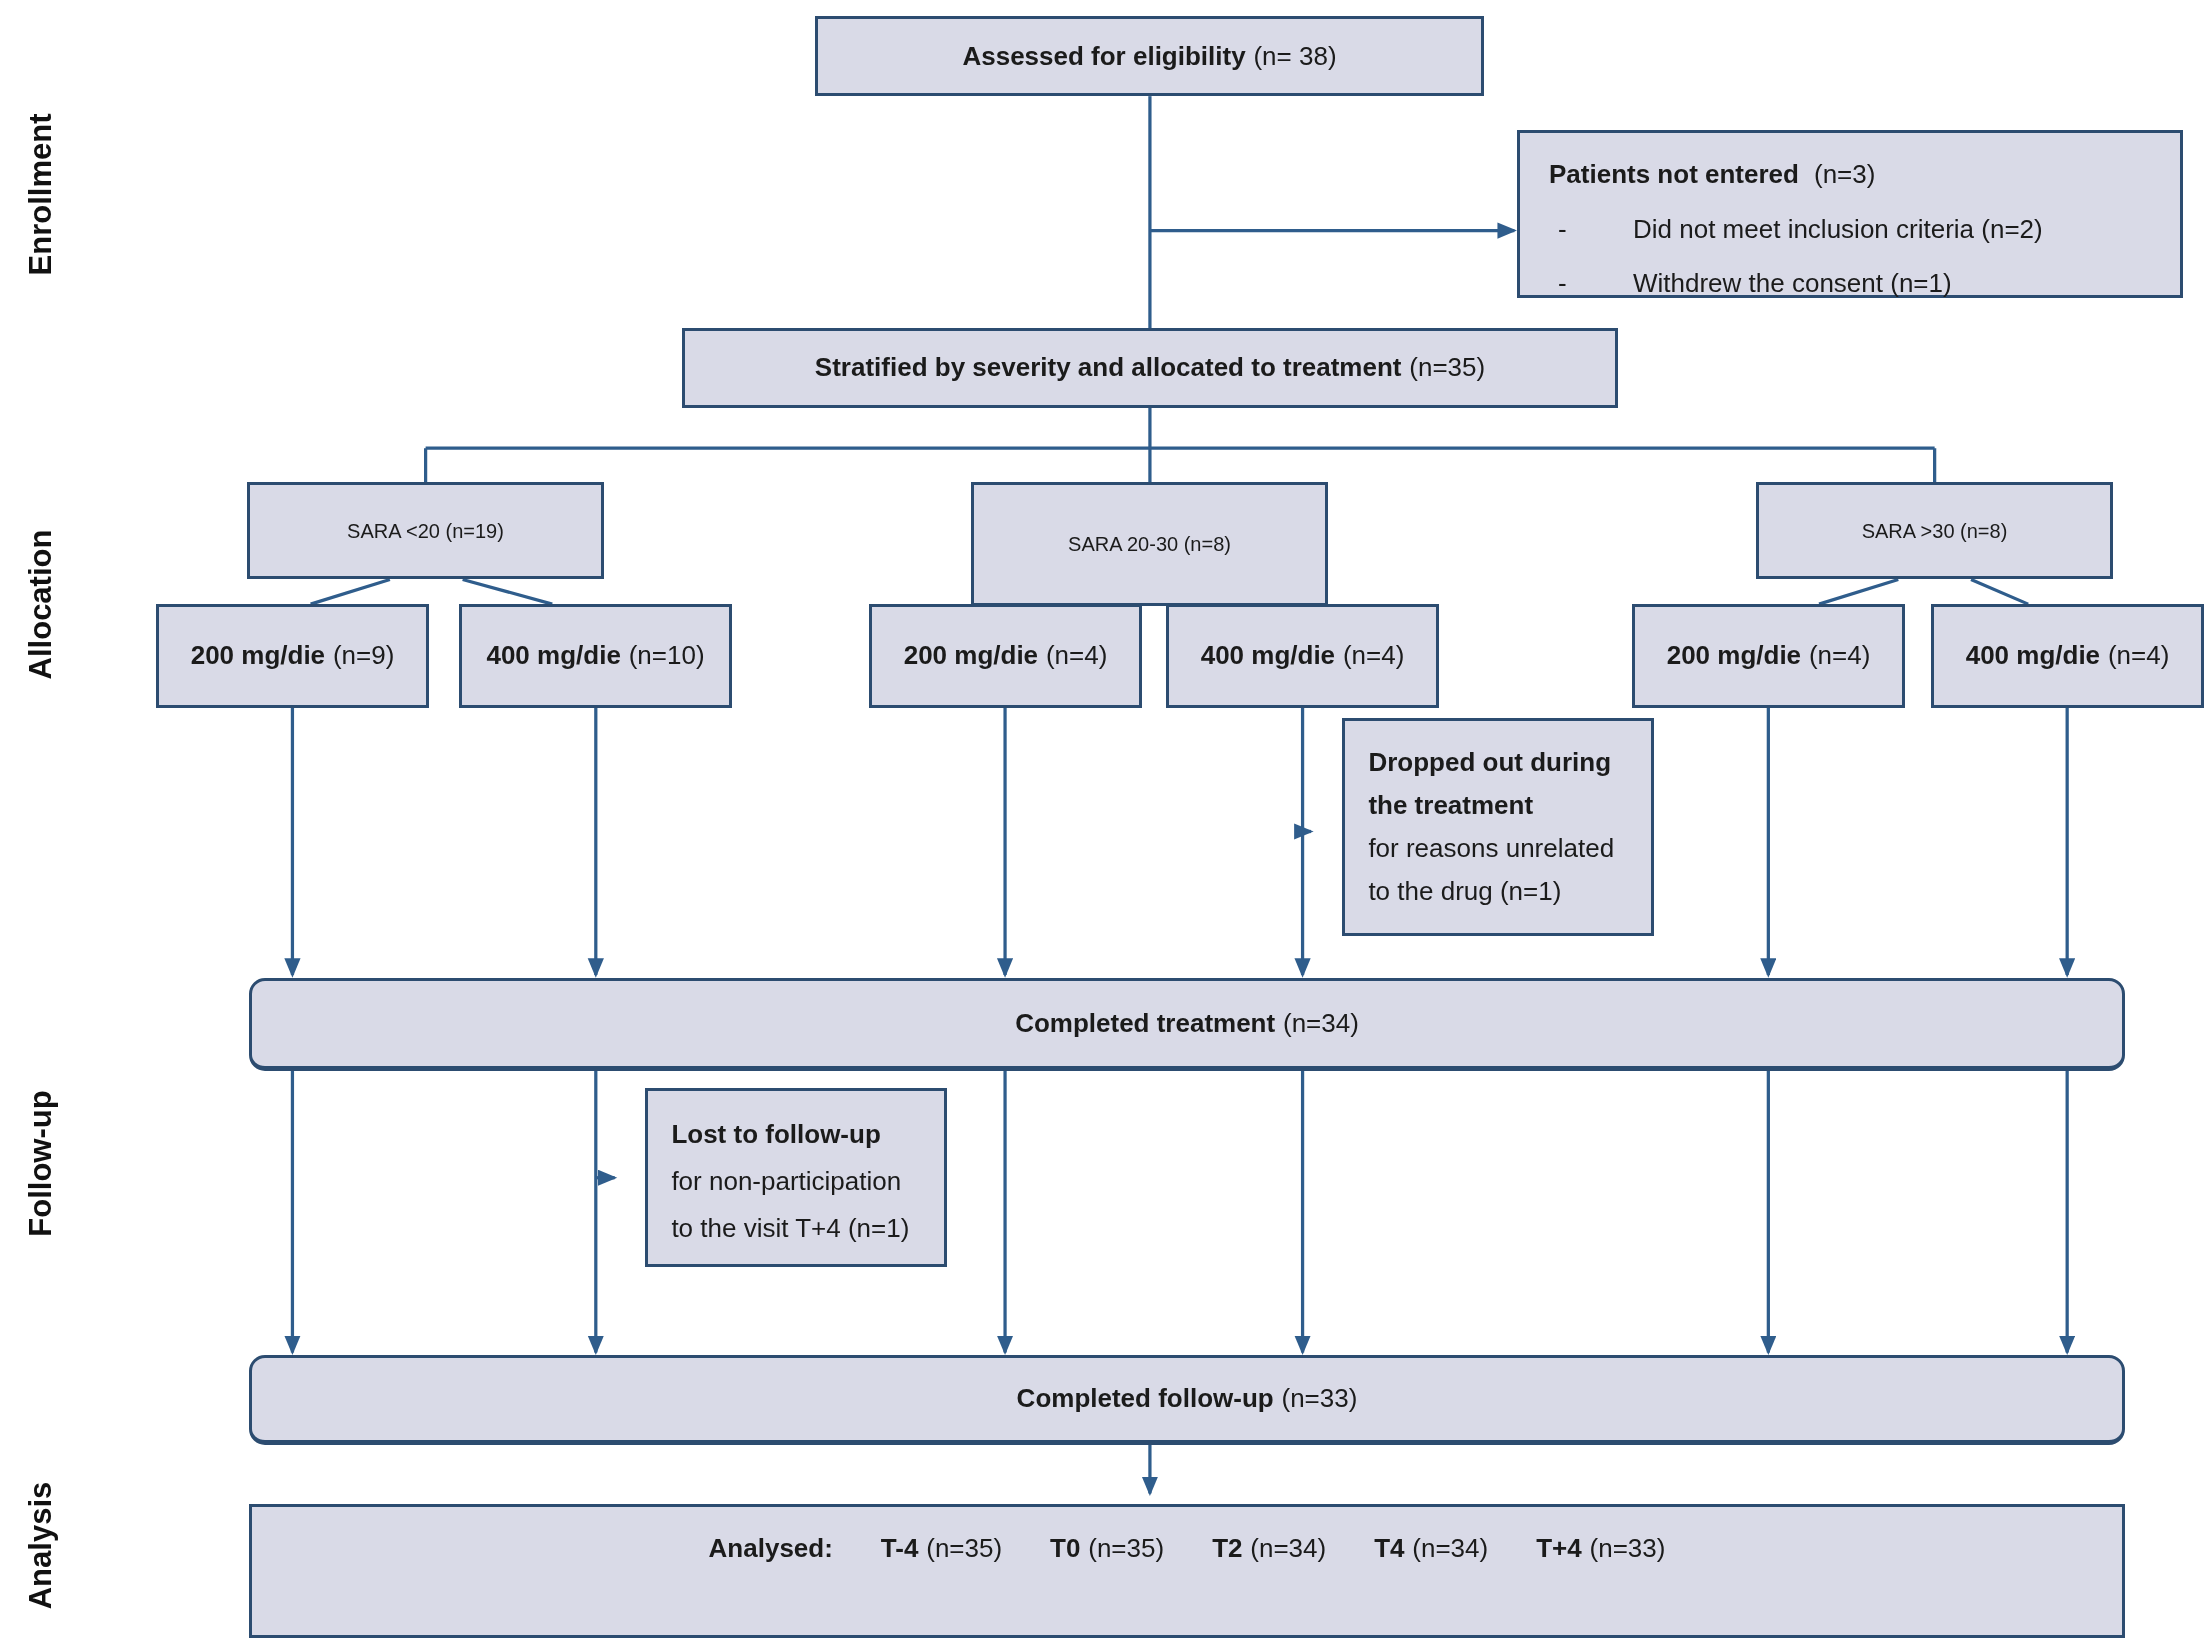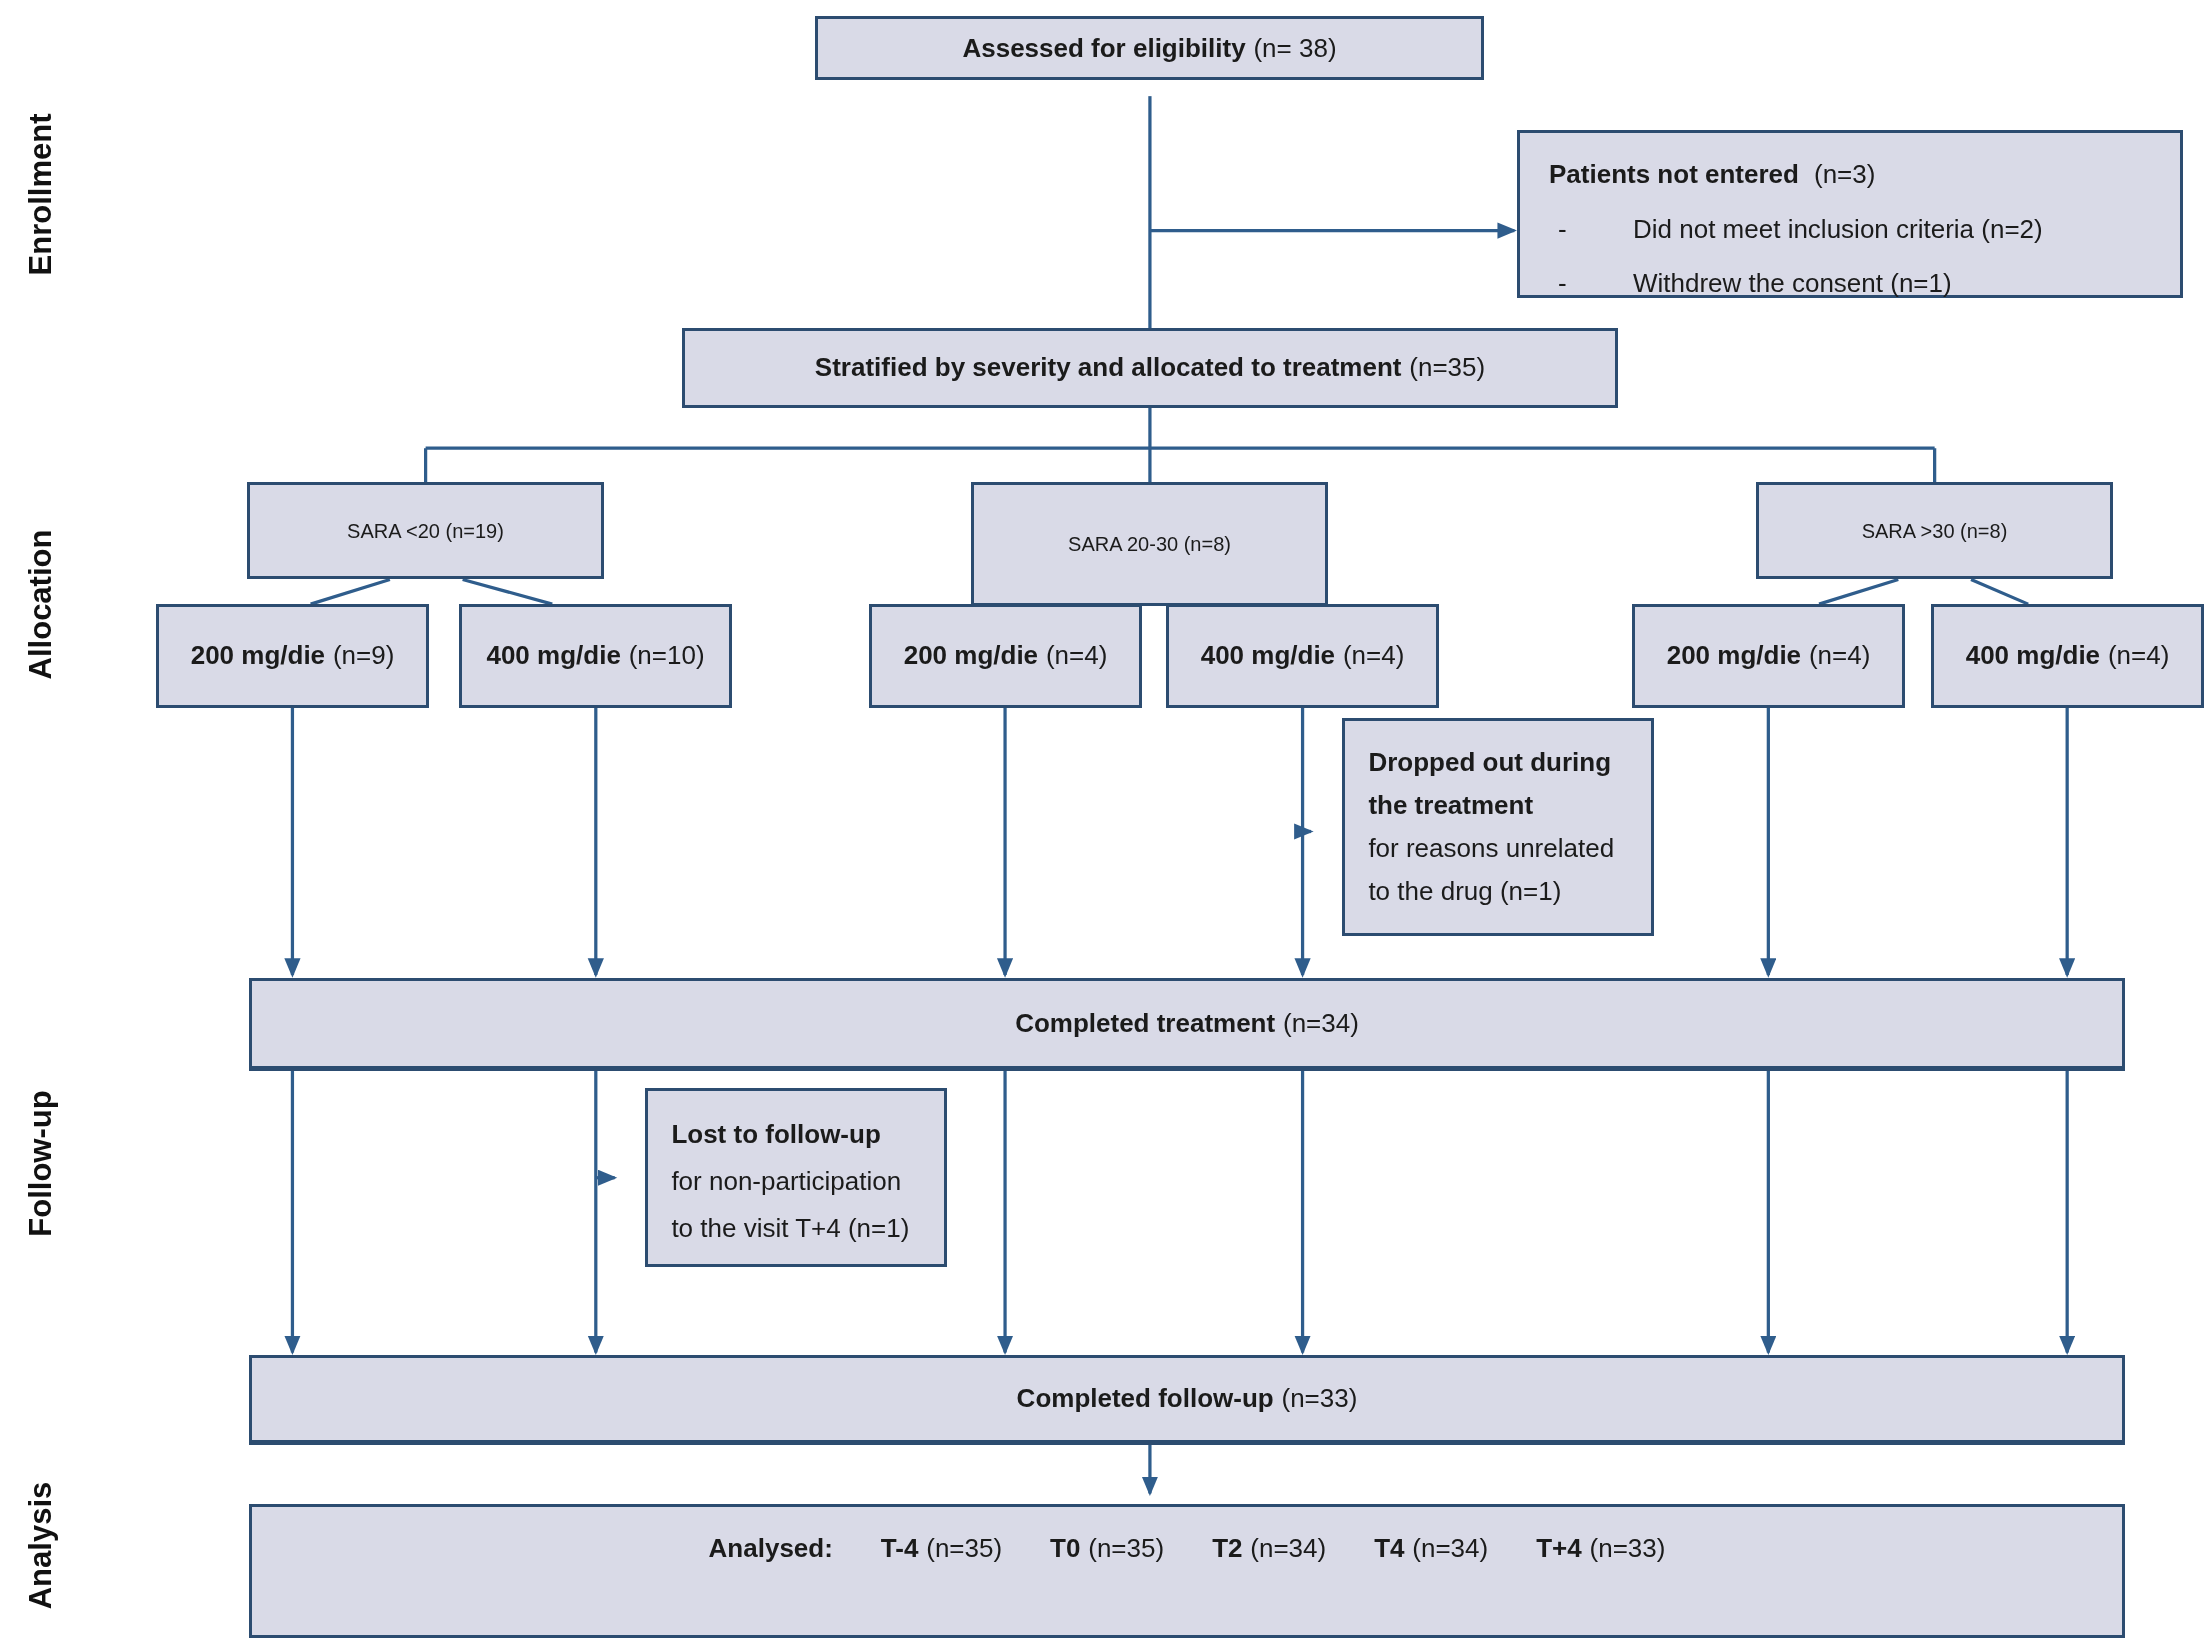--- a/index.html
+++ b/index.html
@@ -19,21 +19,21 @@
 
   .box{
     position:absolute;z-index:2;background:var(--box-fill);
     border:3.2px solid var(--box-border);box-sizing:border-box;
     font-size:26px;line-height:1.2;
   }
   .center{display:flex;align-items:center;justify-content:center;text-align:center;}
   .b{font-weight:bold;}
   .np{margin-left:7.8px;font-weight:normal;}
   .sara{font-size:20px;font-weight:normal;}
-  .bar{border-width:3.2px 3.2px 5.2px 3.2px;}
+  .bar{border-width:3.2px 3.2px 5.2px 3.2px;border-radius:16px;}
 
   .sidelabel{
     position:absolute;z-index:2;width:390px;height:65px;left:-155px;
     display:flex;align-items:center;justify-content:center;
     transform:rotate(-90deg);
     font-size:31px;font-weight:bold;color:#111;
   }
 
   
   .notentered{padding:26px 23.4px 13px 29px;}
@@ -98,21 +98,21 @@
     <path d="M917,1813 H946" marker-end="url(#arr)"></path>
 
     <path d="M1770,2224 V2299" marker-end="url(#arr)"></path>
   </svg>
 
   <div class="sidelabel" style="top:162px">Enrollment</div>
   <div class="sidelabel" style="top:572px">Allocation</div>
   <div class="sidelabel" style="top:1131px">Follow-up</div>
   <div class="sidelabel" style="top:1513px">Analysis</div>
 
-  <div class="box center" style="left:815px;top:16.2px;width:669px;height:64px">
+  <div class="box center" style="left:815px;top:16.2px;width:669px;height:80px">
     <span class="b">Assessed for eligibility</span>
     <span class="np">(n= 38)</span>
   </div>
 
   <div class="box notentered" style="left:1517px;top:130px;width:666px;height:168px">
     <div>
       <span class="b">Patients not entered</span>
       <span class="np">(n=3)</span>
     </div>
     <div class="bullet">

